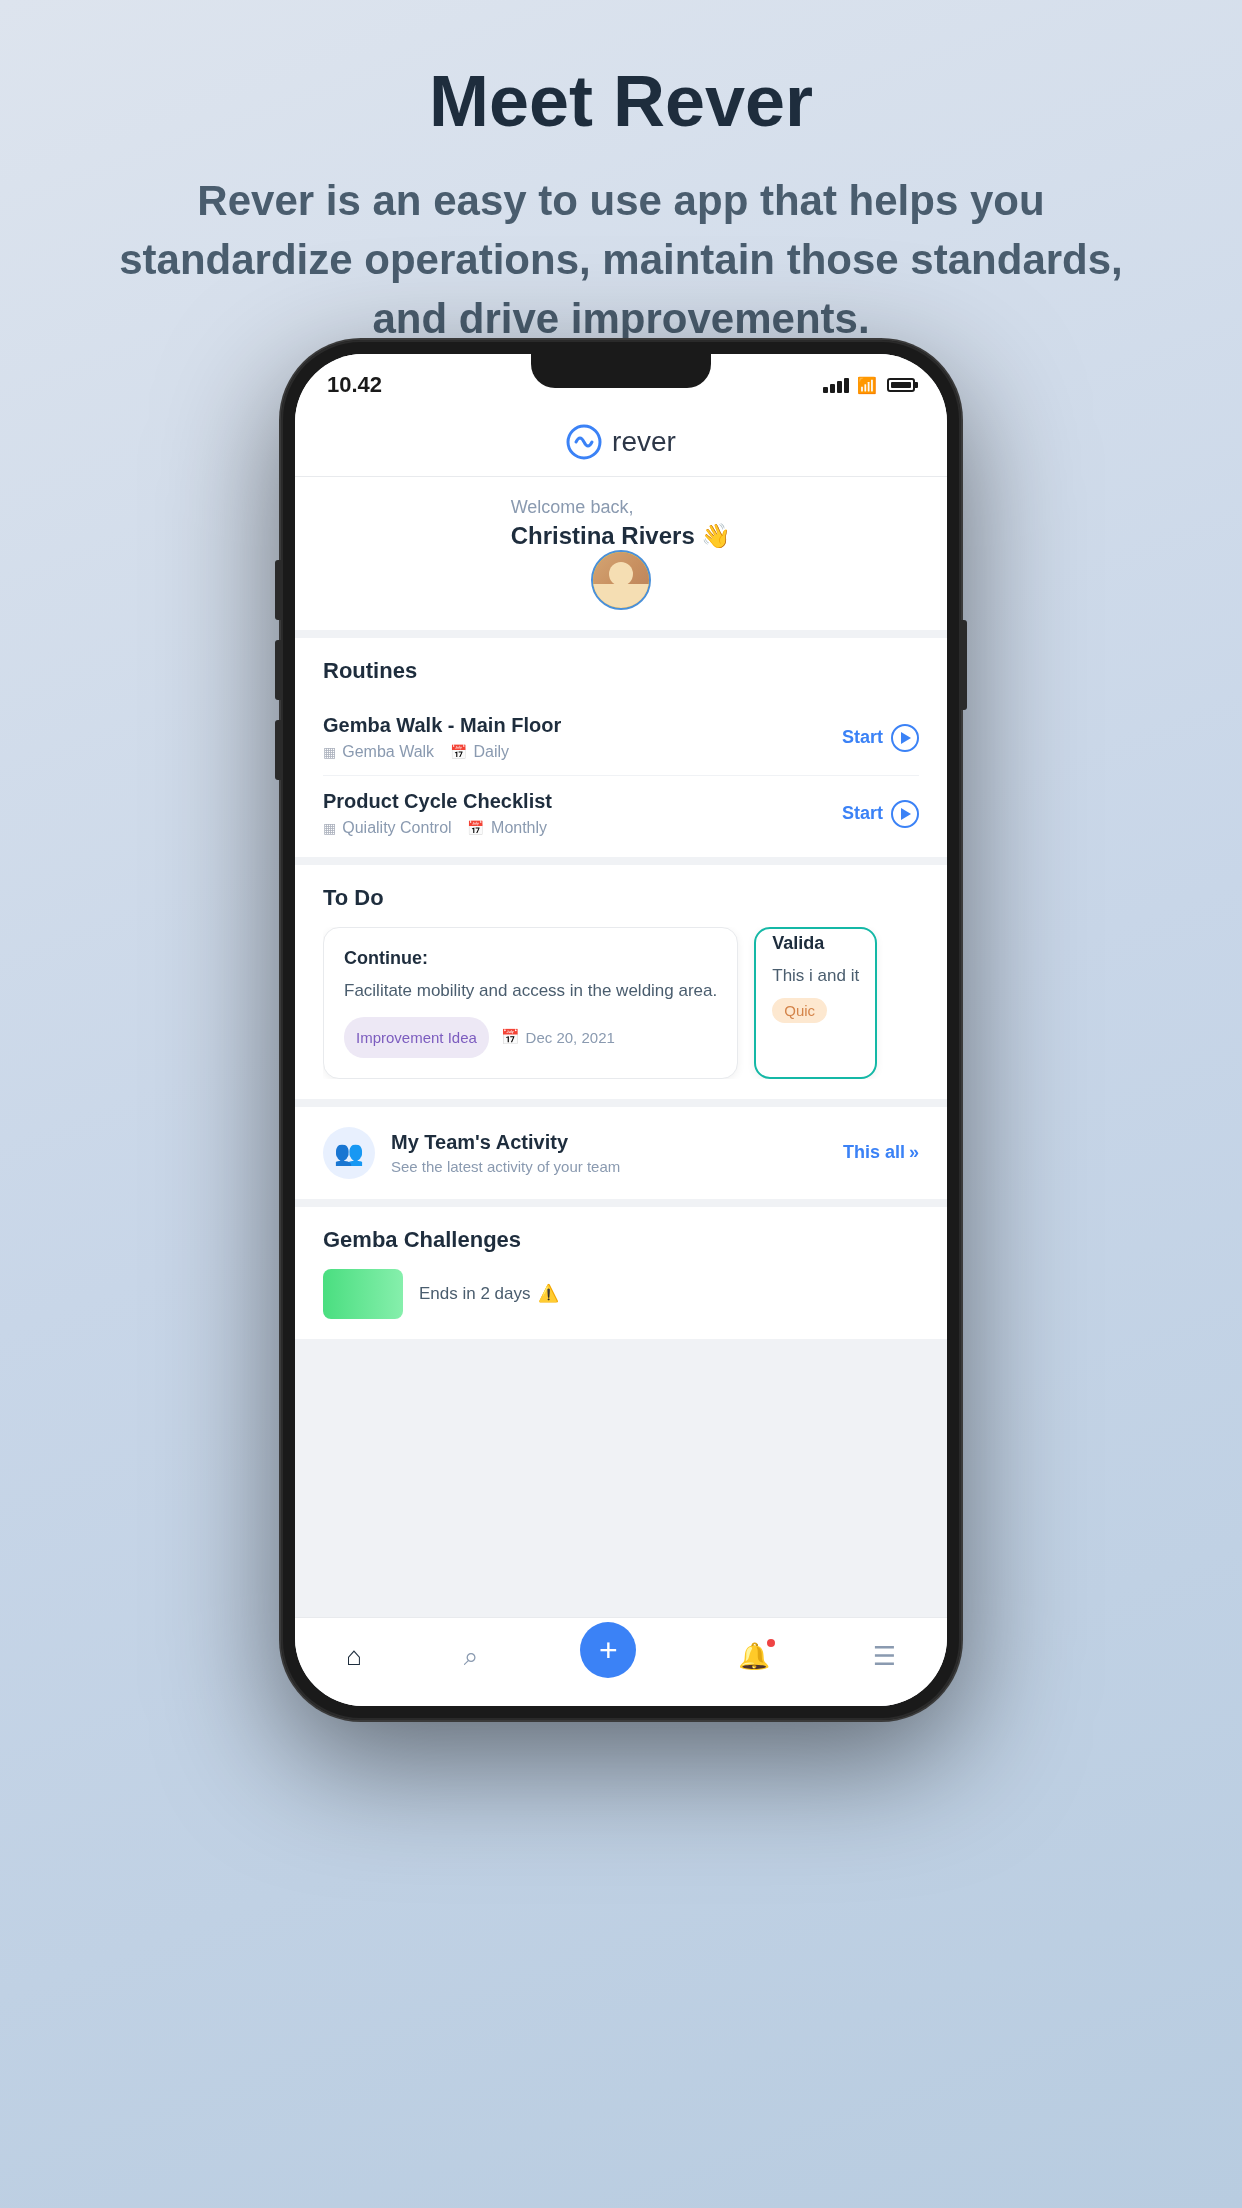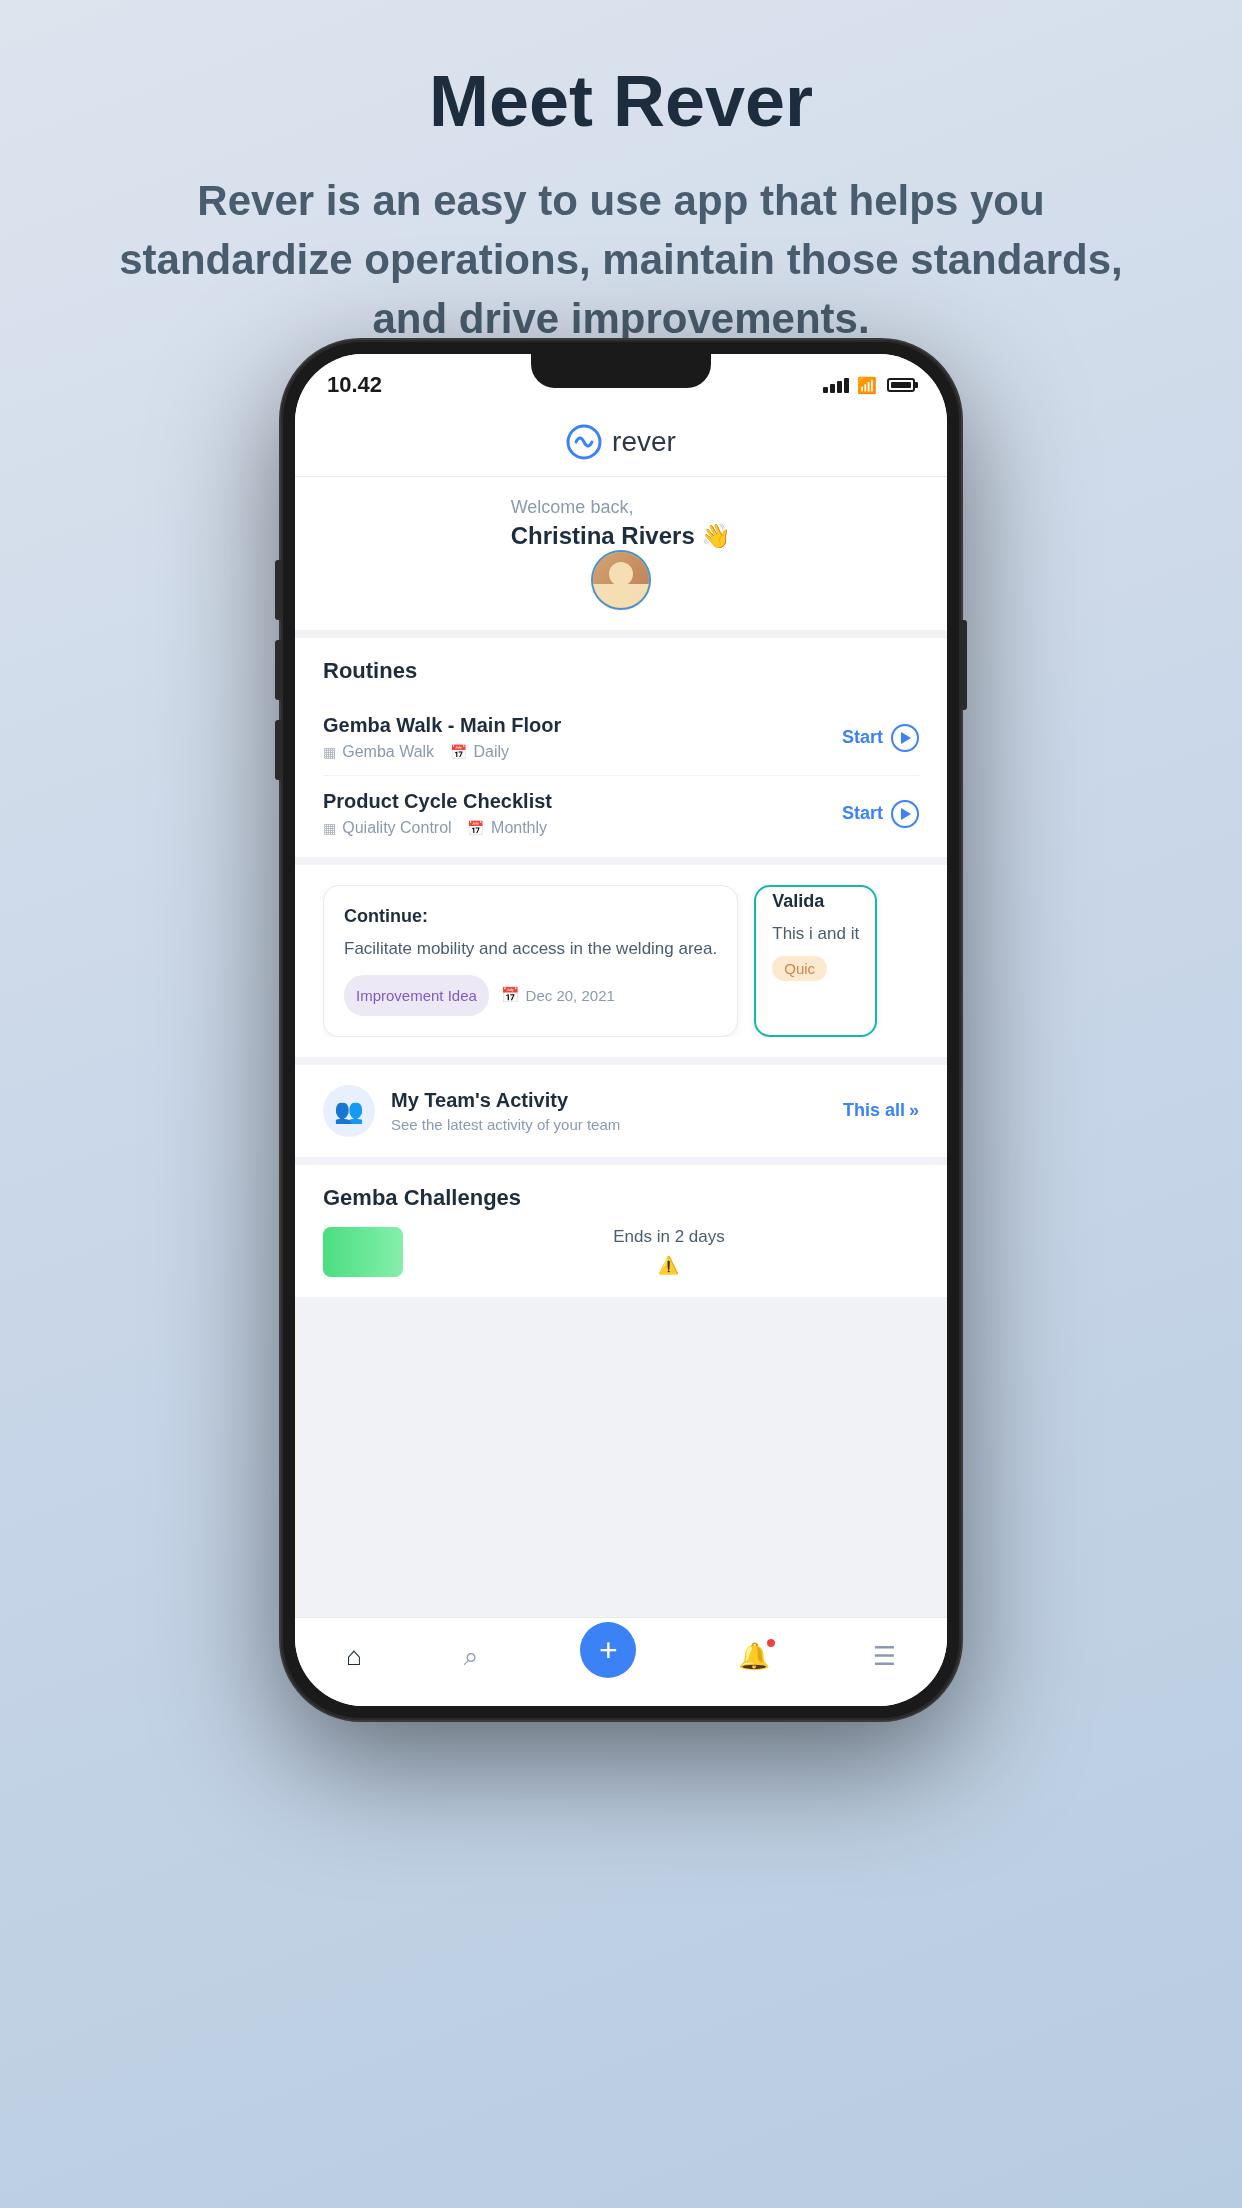--- a/index.html
+++ b/index.html
@@ -538,21 +538,20 @@
     .challenge-info {
       flex: 1;
     }
 
     .challenge-ends {
       display: flex;
       align-items: center;
       gap: 8px;
       font-size: 17px;
       color: #4a5d6e;
-      flex-direction: column;
     }
 
     
     .bottom-nav {
       background: #ffffff;
       display: flex;
       justify-content: space-around;
       align-items: center;
       padding: 16px 0 28px;
       border-top: 1px solid #e8eaed;
@@ -697,20 +696,23 @@
           <div class="start-btn">
             <span>Start</span>
             <div class="start-circle">
               <div class="play-triangle"></div>
             </div>
           </div>
         </div>
       </div>
 
       <div class="todo-section">
+        <div class="todo-header">
+          <div class="section-title">To Do</div>
+        </div>
         <div class="todo-cards-container">
           <div class="todo-card">
             <div class="card-label">Continue:</div>
             <div class="card-content">Facilitate mobility and access in the welding area.</div>
             <div class="card-footer">
               <span class="tag-badge">Improvement Idea</span>
               <div class="card-date">
                 <span>📅</span>
                 <span>Dec 20, 2021</span>
               </div>

